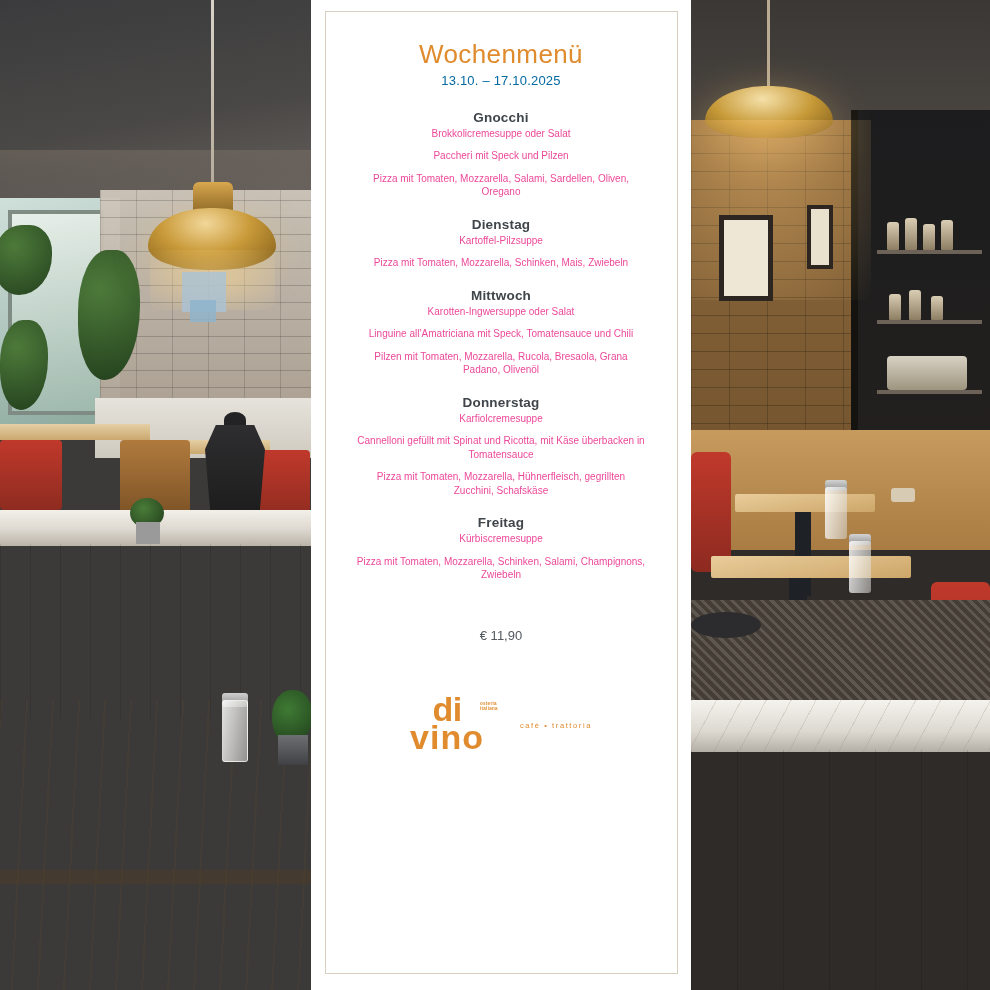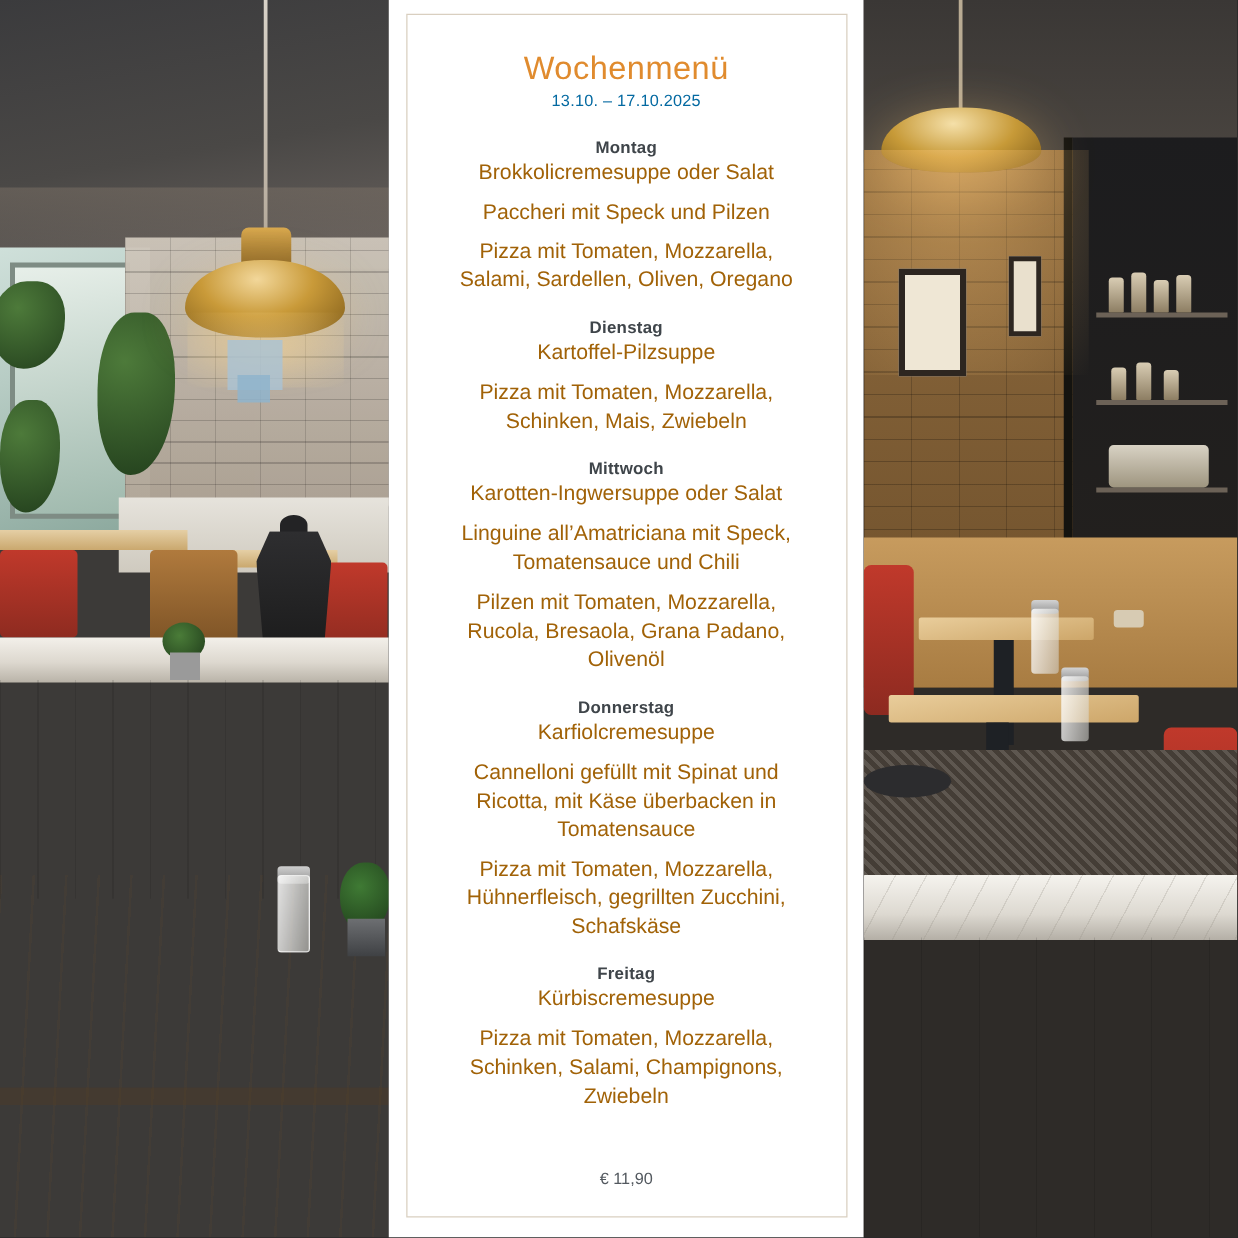--- a/index.html
+++ b/index.html
@@ -260,36 +260,36 @@
   }
   .day-block { margin-top: 18px; }
   .day-block.first { margin-top: 22px; }
   .day-name {
     color: #3f454a;
     font-size: 13.5px;
     font-weight: 700;
     letter-spacing: .2px;
   }
   .dish {
-    color: #a16207;
-    font-size: 17px;
+    color: #ec4899;
+    font-size: 10px;
     line-height: 1.35;
     margin-top: 9px;
     padding: 0 8px;
   }
   .dish.first-dish { margin-top: 2px; }
   .price {
     margin-top: 46px;
     color: #53595f;
     font-size: 13px;
   }
   .logo {
     margin-top: 52px;
     display: flex;
-    flex-direction: column;
+    flex-direction: row;
     align-items: center;
     justify-content: center;
     gap: 36px;
   }
   .logo-main {
     position: relative;
     color: #e08b2e;
     font-size: 34px;
     font-weight: 700;
     line-height: 0.84;
@@ -362,21 +362,21 @@
     <div class="pl-shaker"></div>
   </div>
 
   <div class="menu-wrap">
     <div class="menu-card">
 
       <div class="menu-title">Wochenmenü</div>
       <div class="menu-dates">13.10. – 17.10.2025</div>
 
       <div class="day-block first">
-        <div class="day-name">Montag</div>
+        <div class="day-name">Gnocchi</div>
         <div class="dish first-dish">Brokkolicremesuppe oder Salat</div>
         <div class="dish">Paccheri mit Speck und Pilzen</div>
         <div class="dish">Pizza mit Tomaten, Mozzarella, Salami, Sardellen, Oliven, Oregano</div>
       </div>
 
       <div class="day-block">
         <div class="day-name">Dienstag</div>
         <div class="dish first-dish">Kartoffel-Pilzsuppe</div>
         <div class="dish">Pizza mit Tomaten, Mozzarella, Schinken, Mais, Zwiebeln</div>
       </div>

